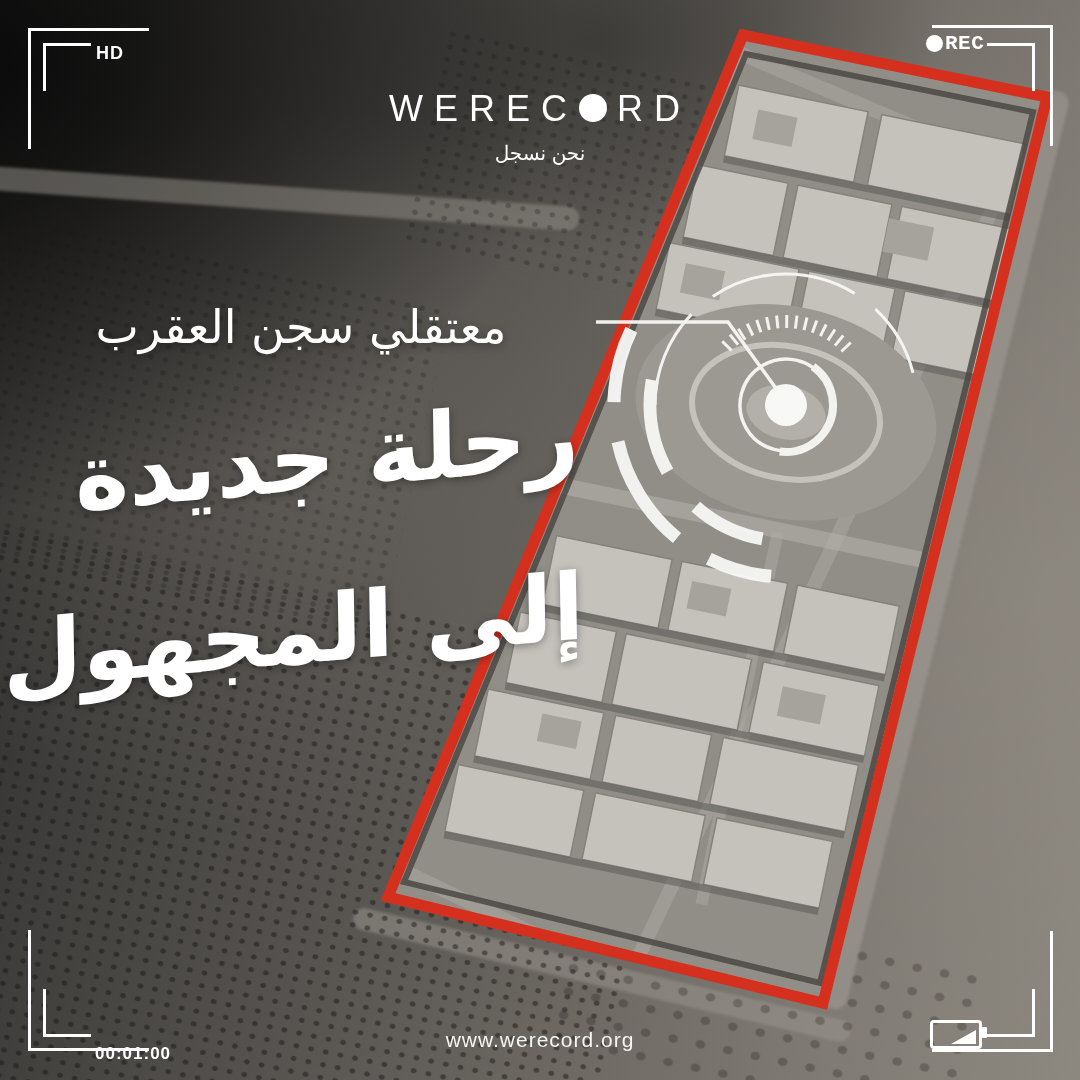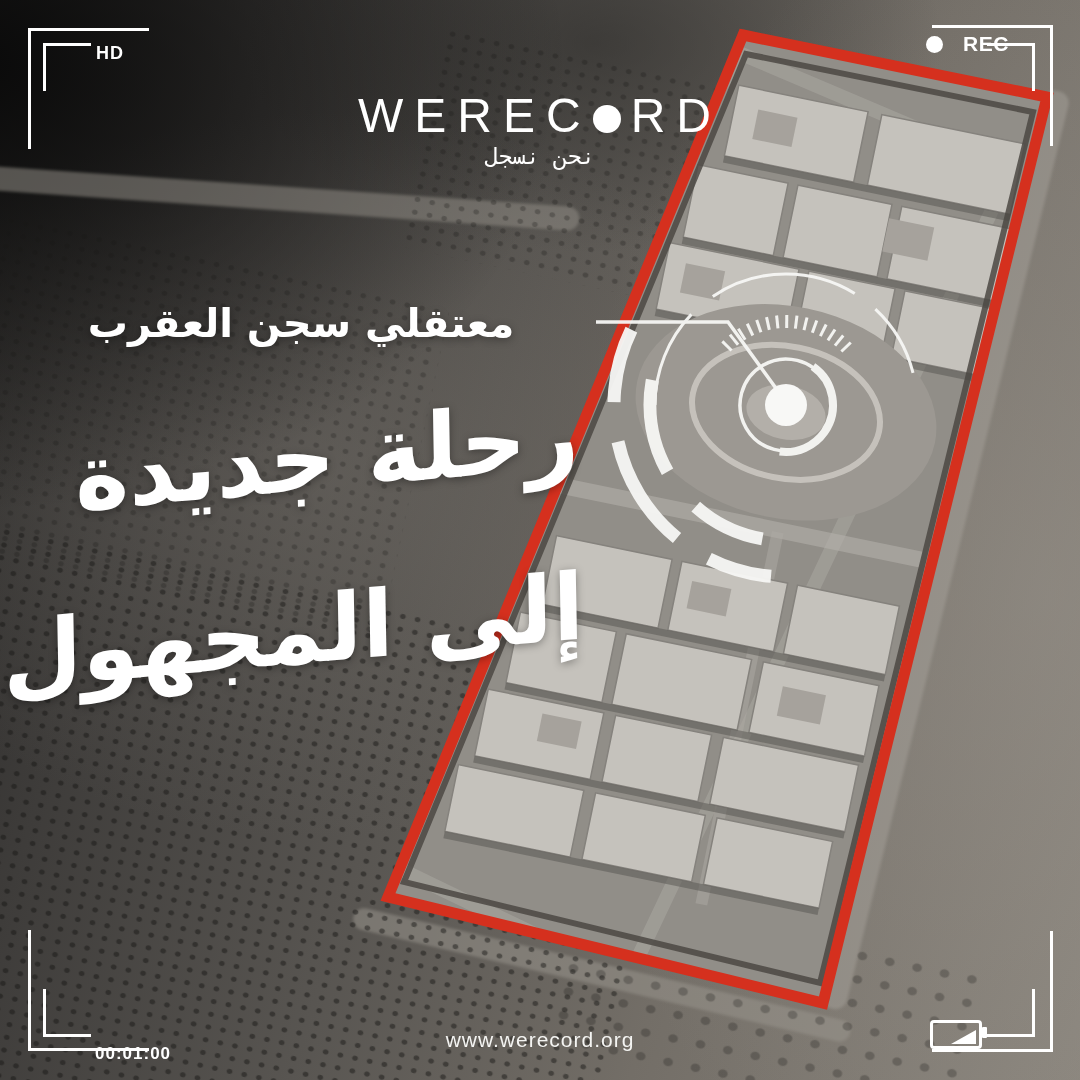--- a/index.html
+++ b/index.html
@@ -28,40 +28,40 @@
   
   svg.scene { position:absolute; left:0; top:0; }
   
   .bracket { position:absolute; width:118px; height:118px; border:0 solid #fff; }
   .bracket.small { width:45px; height:45px; }
   .b-tl { border-top-width:3px; border-left-width:3px; }
   .b-tr { border-top-width:3px; border-right-width:3px; }
   .b-bl { border-bottom-width:3px; border-left-width:3px; }
   .b-br { border-bottom-width:3px; border-right-width:3px; }
   .hud-text { position:absolute; color:#fff; font-weight:bold; }
-  .rec-wrap { position:absolute; display:flex; align-items:center; gap:20px; color:#fff; }
+  .rec-wrap { position:absolute; display:flex; align-items:center; gap:2px; color:#fff;font-family:Liberation Mono, monospace; }
   .rec-dot { width:17px; height:17px; border-radius:50%; background:#fff; display:inline-block; }
   .rec-label { font-weight:bold; font-size:21px; letter-spacing:.5px; }
   
   .battery { position:absolute; width:46px; height:23px; border:3px solid #fff; border-radius:4px; }
   .battery .nub { position:absolute; right:-8px; top:4px; width:5px; height:11px; background:#fff; border-radius:1px; }
   .battery .tri { position:absolute; right:3px; bottom:2px; width:0; height:0;
                   border-left:25px solid transparent; border-bottom:14px solid #fff; }
   
   .brand { position:absolute; left:0; width:1080px; text-align:center; color:#fff; }
-  .logo { font-size:48px; font-weight:500; letter-spacing:11px; }
+  .logo { font-size:36px; font-weight:500; letter-spacing:11px; }
   .logo-dot { display:inline-block; width:28px; height:28px; border-radius:50%; background:#fff;
               margin:0 10px 0 1px; vertical-align:-1px; }
-  .tagline { font-family:Liberation Mono, monospace; font-size:23px; letter-spacing:1px; margin-top:0; }
+  .tagline { font-family:Liberation Sans, sans-serif; font-size:20px; letter-spacing:1px; margin-top:11px; }
   .website { position:absolute; left:0; width:1080px; text-align:center; color:#f4f4f2;
              font-weight:300; font-size:21px; letter-spacing:1px; }
   
   .headline { position:absolute; color:#fff; font-family:"DejaVu Sans",sans-serif;
               text-shadow:0 2px 8px rgba(0,0,0,.35); direction:rtl; white-space:nowrap; }
-  .hl-1 { font-size:40px; font-weight:bold; }
+  .hl-1 { font-size:46px; font-weight:normal; }
   .hl-big { font-size:92px; font-weight:bold; transform:rotate(-5deg) skewX(-4deg); transform-origin:center; }
 </style>
 </head>
 <body>
 
 <div class="stage">
 
   <div>
     <div class="road abs" style="left:-30px;top:186px;width:610px;height:24px;background:#8f8b84;opacity:.55;transform:rotate(4deg);"></div>
     <div class="road abs" style="left:1046px;top:88px;width:26px;height:945px;background:#a5a19a;opacity:.5;transform:rotate(13.9deg);transform-origin:top left;"></div>

